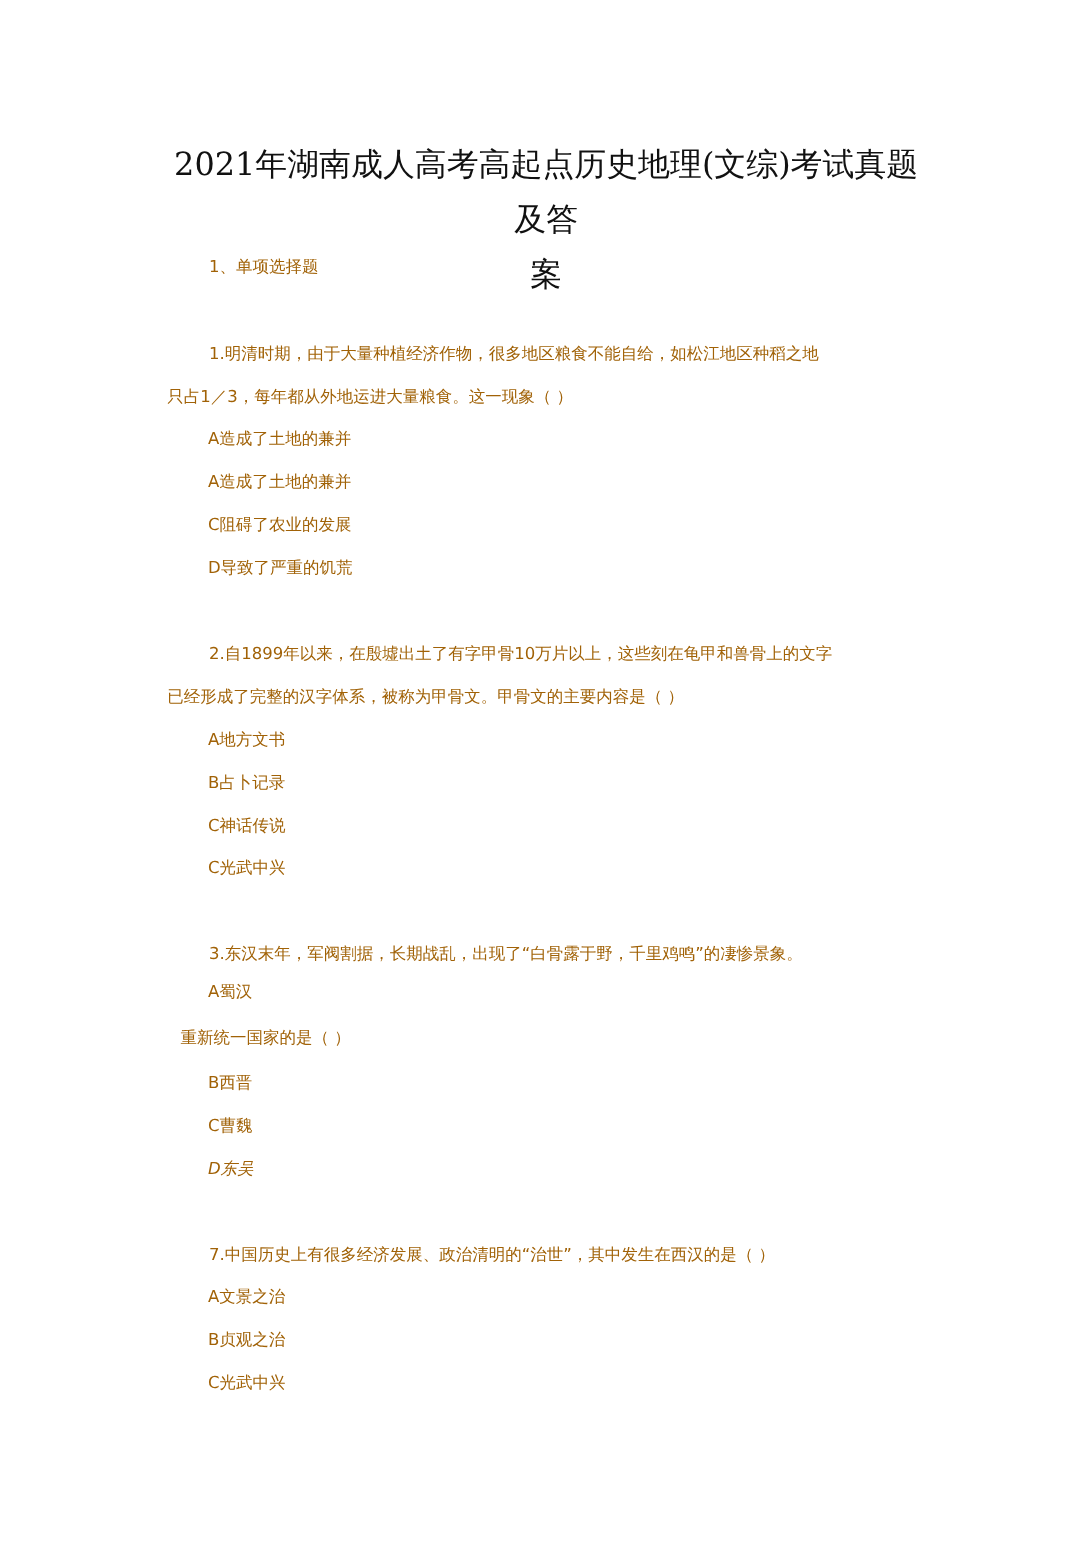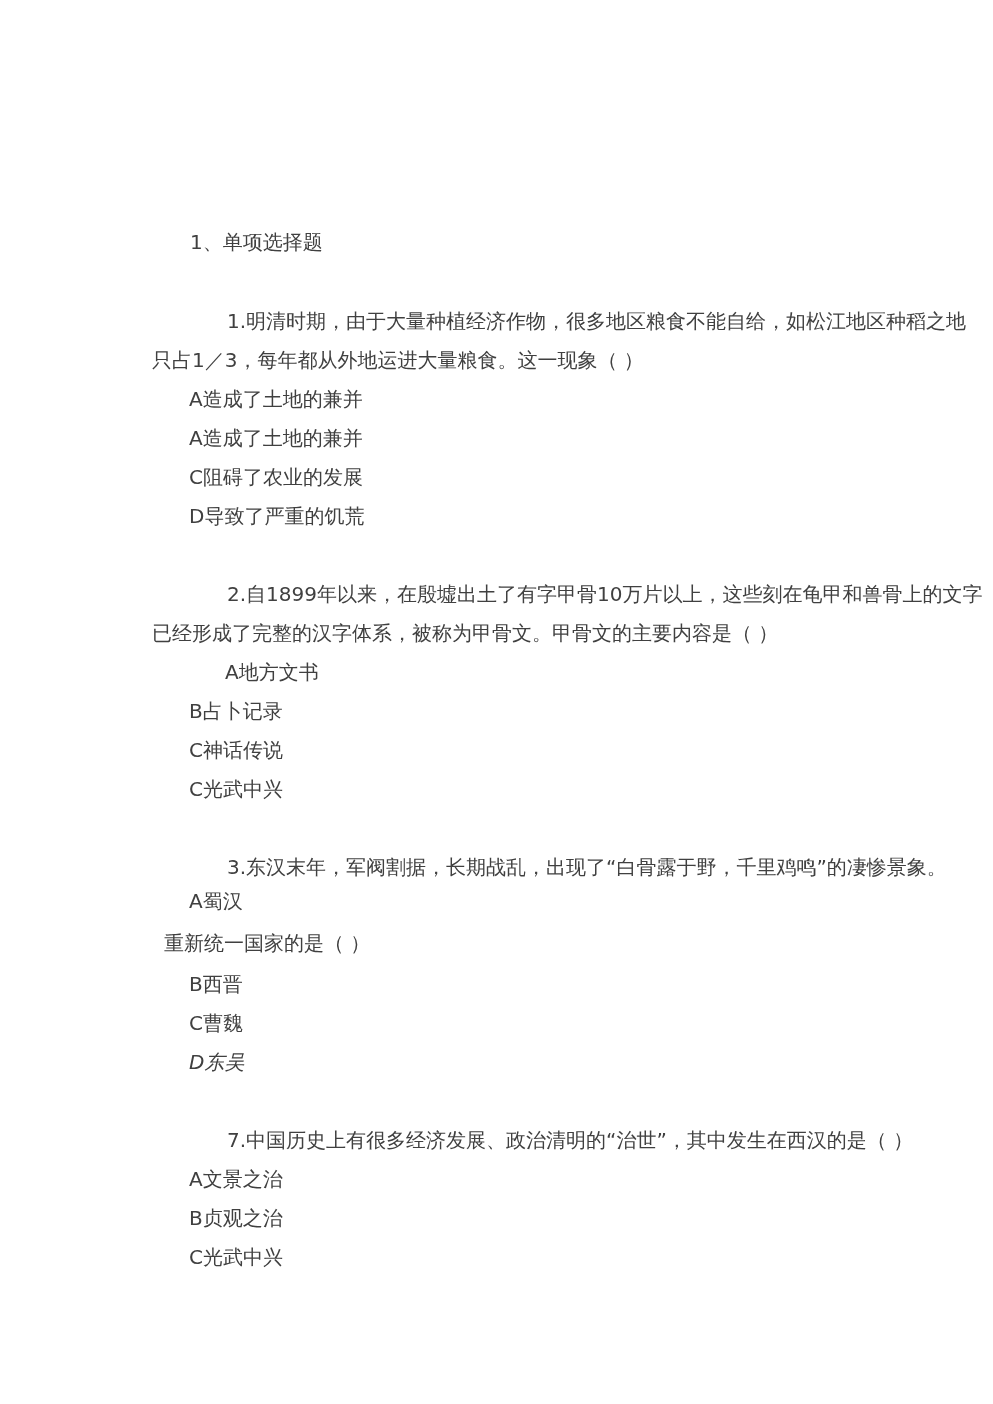--- a/index.html
+++ b/index.html
@@ -32,52 +32,56 @@
       line-height: 50px;
       color: #111111;
       letter-spacing: 0px;
       top: 124px;
       margin: 0;
       font-weight: normal;
     }
     .text {
       position: absolute;
       font-family: "DejaVu Sans", "Liberation Sans", sans-serif;
-      font-size: 20px;
+      font-size: 15px;
       line-height: 39px;
-      color: #404040;
+      color: #a16207;
       white-space: nowrap;
       margin: 0;
     }
     .section-label { left: 190px; top: 223px; }
-    .q-first { left: 190px; margin-left: 37px; }
+    .q-first { left: 190px; }
     .q-cont { left: 152px; }
     .opt { left: 189px; }
   </style>
 </head>
 <body>
 
 <div class="page">
 
+  <h1 class="title">
+    <span>2021年湖南成人高考高起点历史地理(文综)考试真题及答</span><br>
+    <span>案</span>
+  </h1>
 
   <p class="text section-label">1、单项选择题</p>
 
   <div>
     <p class="text q-first" style="top:302px;">1.明清时期，由于大量种植经济作物，很多地区粮食不能自给，如松江地区种稻之地</p>
     <p class="text q-cont" style="top:341px;">只占1／3，每年都从外地运进大量粮食。这一现象（  ）</p>
     <p class="text opt" style="top:380px;">A造成了土地的兼并</p>
     <p class="text opt" style="top:419px;">A造成了土地的兼并</p>
     <p class="text opt" style="top:458px;">C阻碍了农业的发展</p>
     <p class="text opt" style="top:497px;">D导致了严重的饥荒</p>
   </div>
 
   <div>
     <p class="text q-first" style="top:575px;">2.自1899年以来，在殷墟出土了有字甲骨10万片以上，这些刻在龟甲和兽骨上的文字</p>
     <p class="text q-cont" style="top:614px;">已经形成了完整的汉字体系，被称为甲骨文。甲骨文的主要内容是（  ）</p>
-    <p class="text opt" style="top:653px;margin-left:36px;">A地方文书</p>
+    <p class="text opt" style="top:653px;">A地方文书</p>
     <p class="text opt" style="top:692px;">B占卜记录</p>
     <p class="text opt" style="top:731px;">C神话传说</p>
     <p class="text opt" style="top:770px;">C光武中兴</p>
   </div>
 
   <div>
     <p class="text q-first" style="top:848px;">3.东汉末年，军阀割据，长期战乱，出现了“白骨露于野，千里鸡鸣”的凄惨景象。</p>
     <p class="text q-cont" style="top:924px;margin-left:12px;">重新统一国家的是（  ）</p>
     <p class="text opt" style="top:882px;">A蜀汉</p>
     <p class="text opt" style="top:965px;">B西晋</p>

